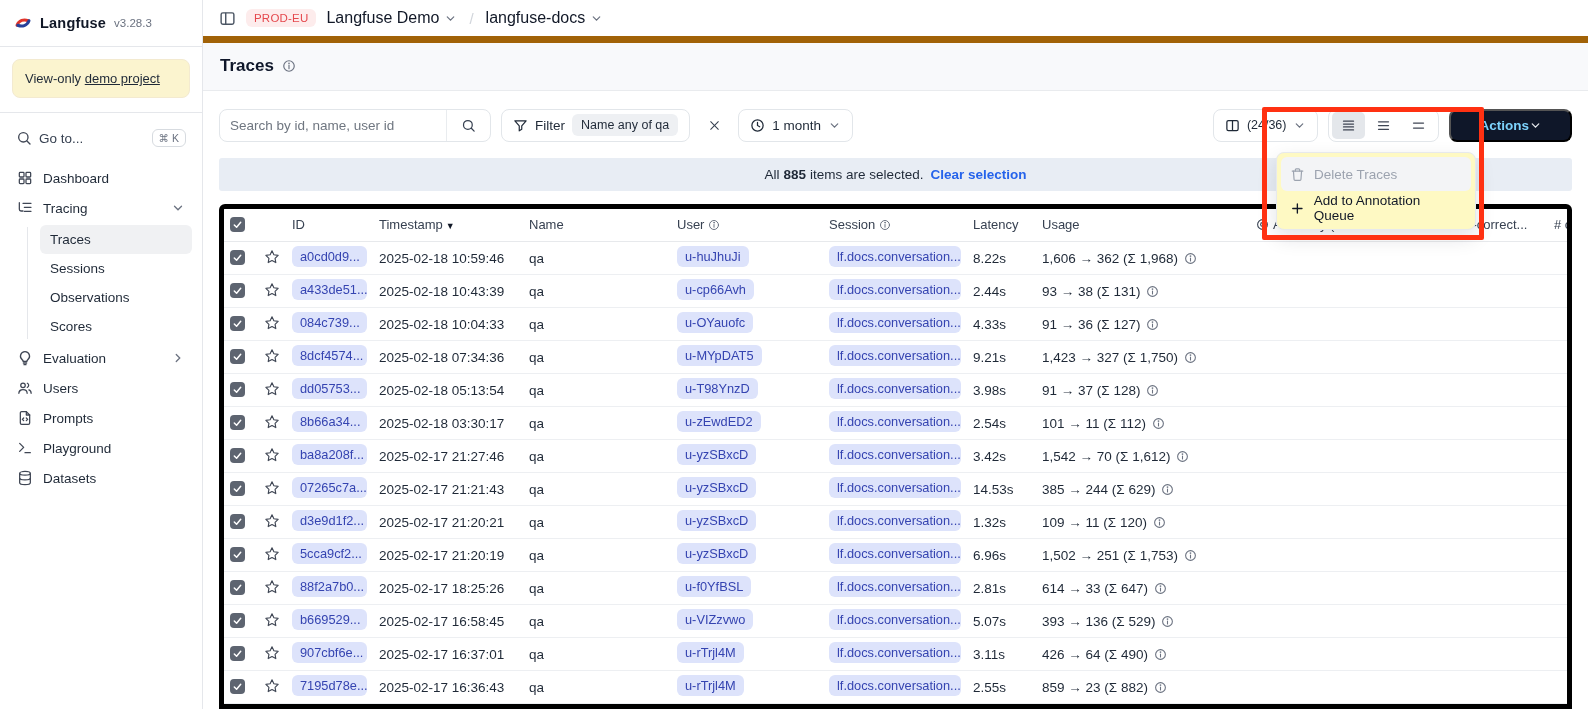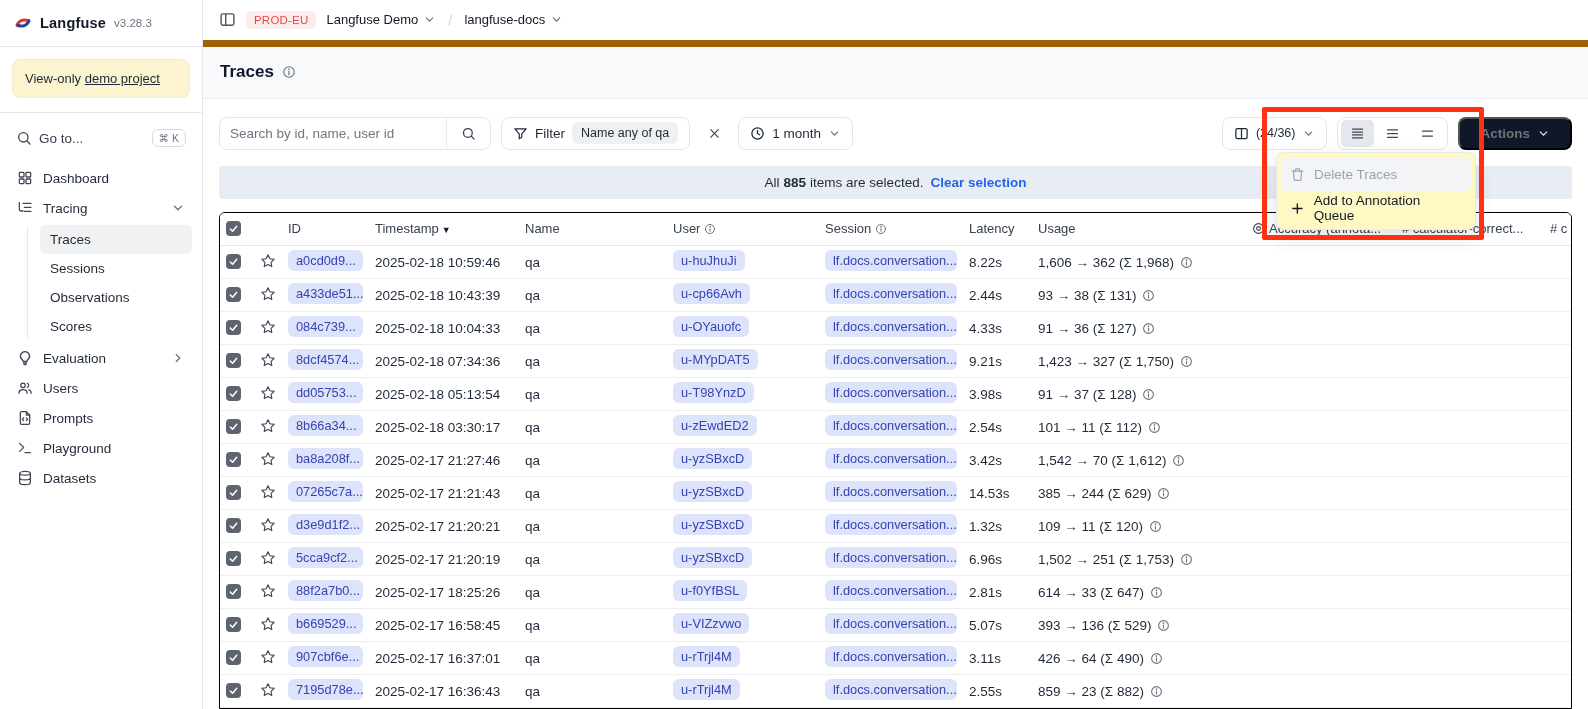--- a/index.html
+++ b/index.html
@@ -31,21 +31,21 @@
   .nav-children { position:relative; margin:2px 0 2px 17px; padding-left:13px; }
   .nav-children:before { content:""; position:absolute; left:0; top:2px; bottom:2px; width:1px; background:#e5e7eb; }
   .nav-child { padding:7px 10px; font-size:13.5px; color:#1f2937; border-radius:6px; cursor:pointer; }
   .nav-child.active { background:#f0f1f3; font-weight:500; }
   svg.ic { width:100%; height:100%; display:block; }
 
   
   .topbar { height:47px; border-bottom:7px solid #a16207; display:flex; align-items:center; gap:10px; padding:0 16px; background:#fff; }
   .panel-icon { width:17px; height:17px; color:#4b5563; display:inline-flex; cursor:pointer; }
   .env-badge { font-size:11.5px; font-weight:500; color:#e5484d; background:#fdecec; border-radius:6px; padding:3px 8px; letter-spacing:.2px; }
-  .crumb { display:flex; align-items:center; gap:5px; font-size:13px; font-weight:500; color:#111827; cursor:pointer; }
+  .crumb { display:flex; align-items:center; gap:5px; font-size:16px; font-weight:500; color:#111827; cursor:pointer; }
   .crumb .chev { width:13px; height:13px; color:#6b7280; display:inline-flex; }
   .crumb-slash { color:#d1d5db; font-size:15px; padding:0 2px; }
 
   
   .page-header { height:52px; background:#f8f9fb; border-bottom:1px solid #e9ebee; display:flex; align-items:center; gap:8px; padding:0 17px; }
   .page-title { font-size:17px; font-weight:700; color:#0f172a; }
   .info-ic { width:14px; height:14px; color:#6b7280; display:inline-flex; }
 
   
   .content { flex:1; padding:18px 16px 0 16px; background:#fff; min-width:0; }
@@ -58,30 +58,30 @@
   .search-btn .ic-wrap, .btn .ic-wrap { width:15px; height:15px; display:inline-flex; }
   .btn { display:flex; align-items:center; gap:7px; height:33px; padding:0 11px; border:1px solid #e2e6ea; border-radius:8px; background:#fff; font-size:13.5px; color:#1f2937; cursor:pointer; white-space:nowrap; }
   .btn .chev { width:13px; height:13px; color:#6b7280; display:inline-flex; }
   .filter-pill { background:#eef0f3; border-radius:6px; font-size:12.5px; color:#1f2937; padding:4px 9px; }
   .icon-only-btn { border:0; background:none; width:28px; height:28px; display:flex; align-items:center; justify-content:center; color:#374151; cursor:pointer; }
   .icon-only-btn .ic-wrap { width:13px; height:13px; display:inline-flex; }
   .seg-group { display:flex; align-items:center; height:33px; border:1px solid #e2e6ea; border-radius:8px; padding:0 3px; gap:2px; background:#fff; }
   .seg { width:33px; height:27px; border-radius:5px; display:flex; align-items:center; justify-content:center; color:#3f4654; cursor:pointer; }
   .seg.selected { background:#e4e7eb; }
   .seg .ic-wrap { width:15px; height:15px; display:inline-flex; }
-  .btn-dark { display:flex; align-items:center; gap:7px; height:33px; padding:0 20px; border-radius:8px; background:#0f1729; color:#737373; font-size:13.5px; font-weight:600; cursor:pointer; white-space:nowrap; }
+  .btn-dark { display:flex; align-items:center; height:33px; padding:0 28px; border-radius:8px; background:#0f1729; color:#7dd3fc; font-size:13.5px; font-weight:600; cursor:pointer; white-space:nowrap; }
   .btn-dark .chev { width:13px; height:13px; color:#e5e7eb; display:inline-flex; }
 
   
   .sel-banner { margin-top:16px; height:33px; background:#e8edf4; border-radius:3px; display:flex; align-items:center; justify-content:center; font-size:13.5px; color:#1f2937; gap:4px; }
   .sel-banner b { font-weight:700; }
   .sel-clear { color:#2563eb; font-weight:700; cursor:pointer; margin-left:3px; }
 
   
-  .table-wrap { margin-top:13px; border:1px solid #000000; border-radius:6px 6px 0 0; overflow:hidden; }
+  .table-wrap { margin-top:13px; border:5px solid #000000; border-radius:6px 6px 0 0; overflow:hidden; }
   table { border-collapse:collapse; table-layout:fixed; width:100%; }
   th, td { text-align:left; vertical-align:middle; overflow:hidden; white-space:nowrap; padding:0 6px; }
   thead th { height:33px; font-size:13px; font-weight:500; color:#374151; border-bottom:1px solid #e7e9ec; background:#fff; }
   tbody td { height:33px; font-size:13.5px; color:#1f2937; border-bottom:1px solid #edeff2; }
   .cb { width:15px; height:15px; background:#5d6470; border-radius:4px; display:inline-flex; align-items:center; justify-content:center; color:#fff; cursor:pointer; }
   .cb .ic-wrap { width:11px; height:11px; display:inline-flex; }
   .star { width:16px; height:16px; color:#3f4654; display:inline-flex; cursor:pointer; }
   .pill { display:inline-block; max-width:100%; background:#dde3fb; color:#3544b1; font-weight:500; border-radius:6px; padding:3px 8px; font-size:12.8px; overflow:hidden; text-overflow:clip; white-space:nowrap; cursor:pointer; }
   .sort-arrow { font-size:9px; color:#111827; margin-left:3px; }
   .th-info { width:12px; height:12px; color:#6b7280; display:inline-flex; vertical-align:-2px; margin-left:4px; }

